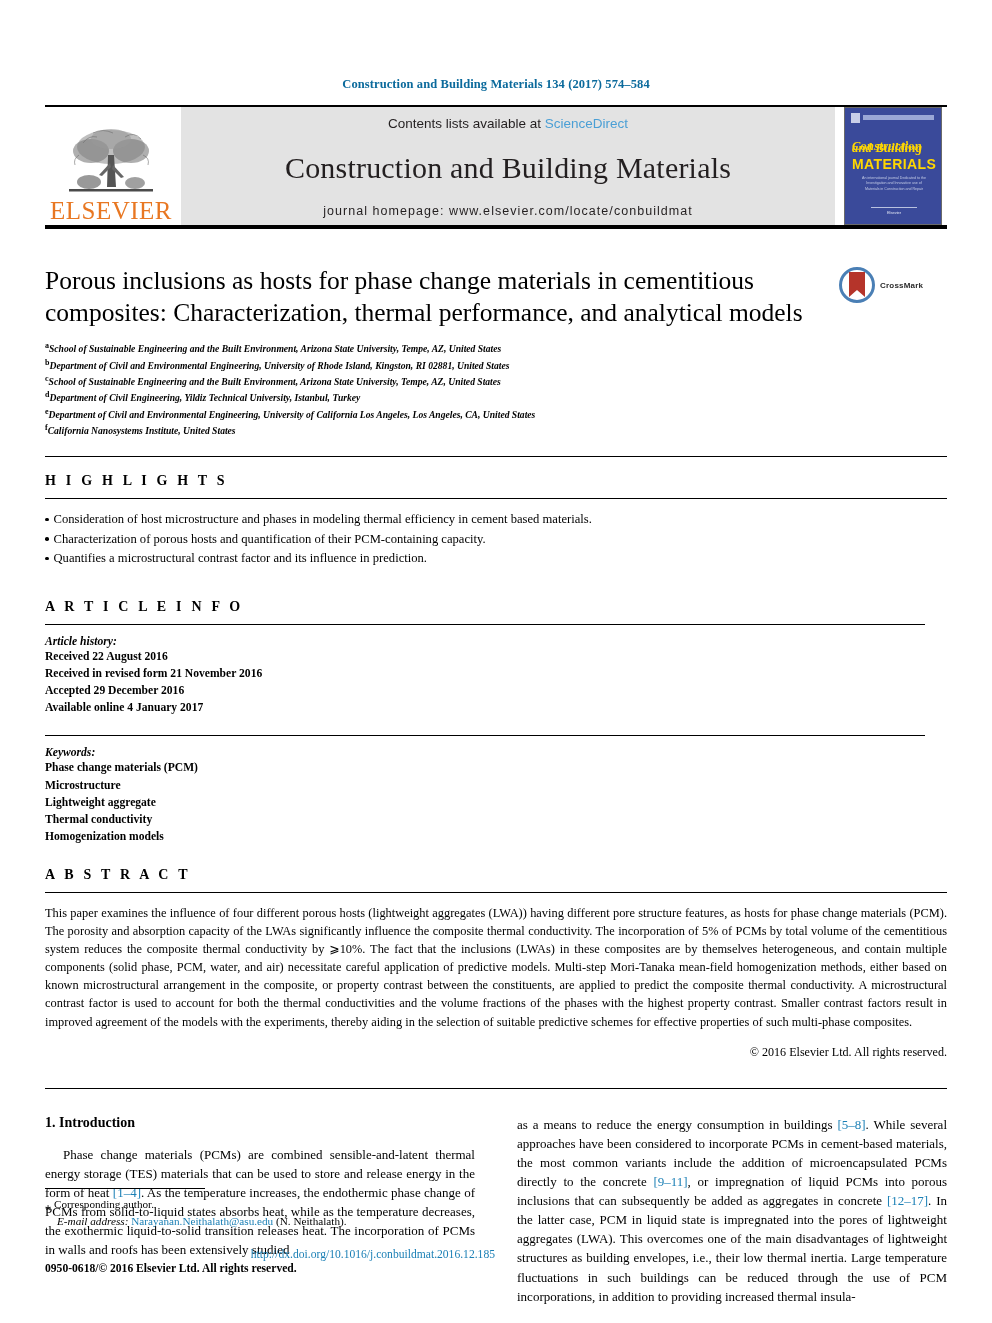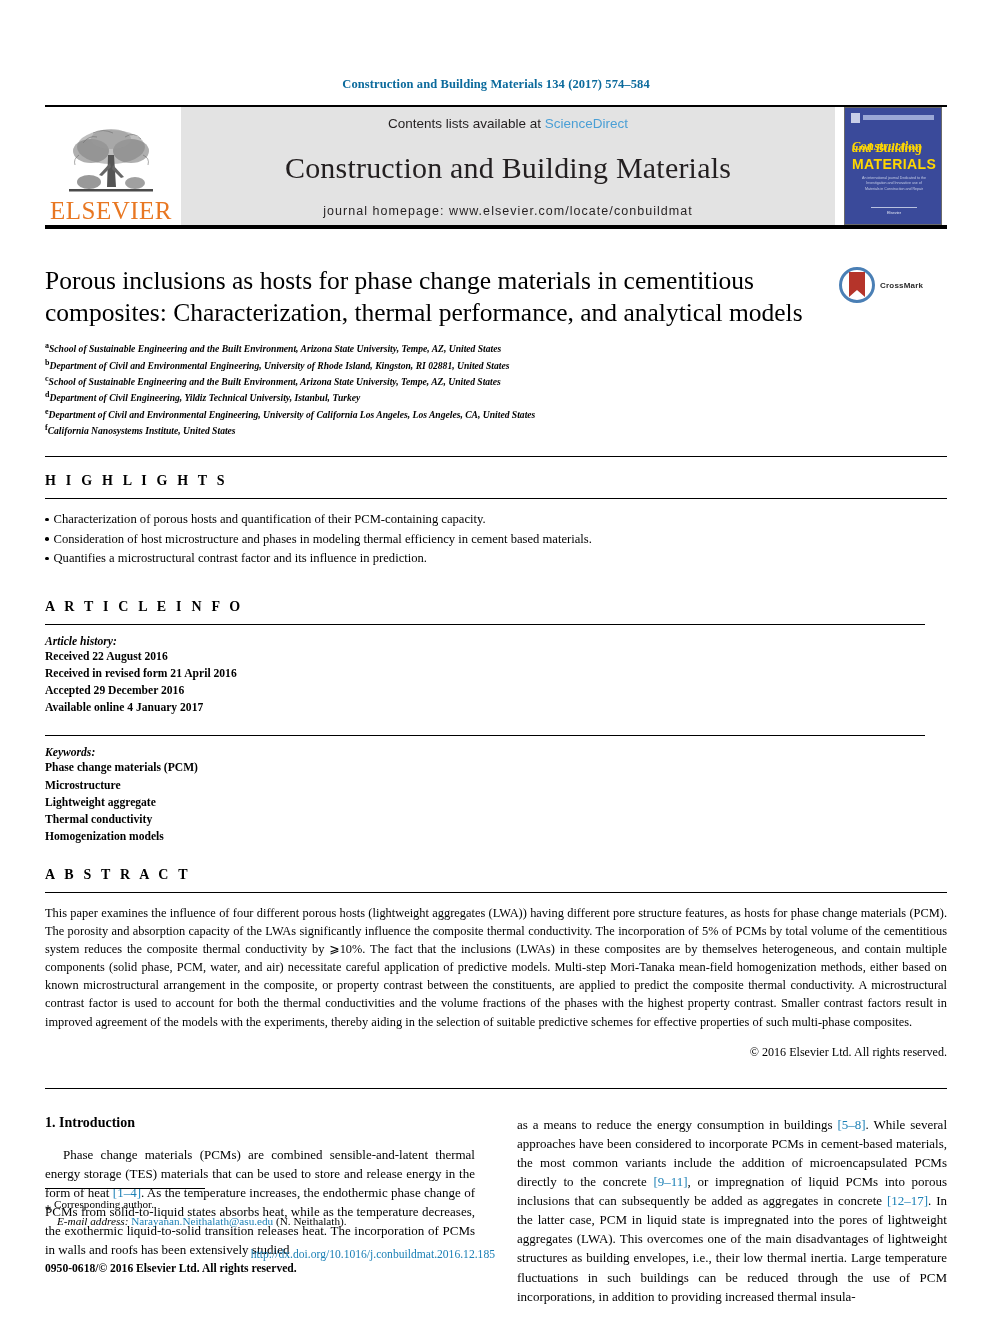--- a/index.html
+++ b/index.html
@@ -390,41 +390,41 @@
       <div><sup>f</sup><span>California Nanosystems Institute, United States</span></div>
     </div>
 
   <div class="thin-rule"></div>
 
   <div class="section-head">H I G H L I G H T S</div>
   <div class="hl-rule"></div>
   <div class="hl-list">
       <div class="hl-item">
         <span class="hl-bullet"></span>
-        <span>Characterization of porous hosts and quantification of their PCM-containing capacity.</span>
+        <span>Consideration of host microstructure and phases in modeling thermal efficiency in cement based materials.</span>
       </div>
       <div class="hl-item">
         <span class="hl-bullet"></span>
-        <span>Consideration of host microstructure and phases in modeling thermal efficiency in cement based materials.</span>
+        <span>Characterization of porous hosts and quantification of their PCM-containing capacity.</span>
       </div>
       <div class="hl-item">
         <span class="hl-bullet"></span>
         <span>Quantifies a microstructural contrast factor and its influence in prediction.</span>
       </div>
     </div>
 
   <div class="info-abstract">
 
     <div class="col-info">
       <div class="section-head" style="margin-top:0">A R T I C L E   I N F O</div>
       <div class="rule-1"></div>
       <div class="ai-sub">Article history:</div>
       <div>
           <div class="ai-line">Received 22 August 2016</div>
-          <div class="ai-line">Received in revised form 21 April 2016</div>
+          <div class="ai-line">Received in revised form 21 November 2016</div>
           <div class="ai-line">Accepted 29 December 2016</div>
           <div class="ai-line">Available online 4 January 2017</div>
         </div>
       <div class="ai-gap"></div>
       <div class="kw-rule"></div>
       <div class="ai-sub">Keywords:</div>
       <div>
           <div class="ai-line">Phase change materials (PCM)</div>
           <div class="ai-line">Microstructure</div>
           <div class="ai-line">Lightweight aggregate</div>

